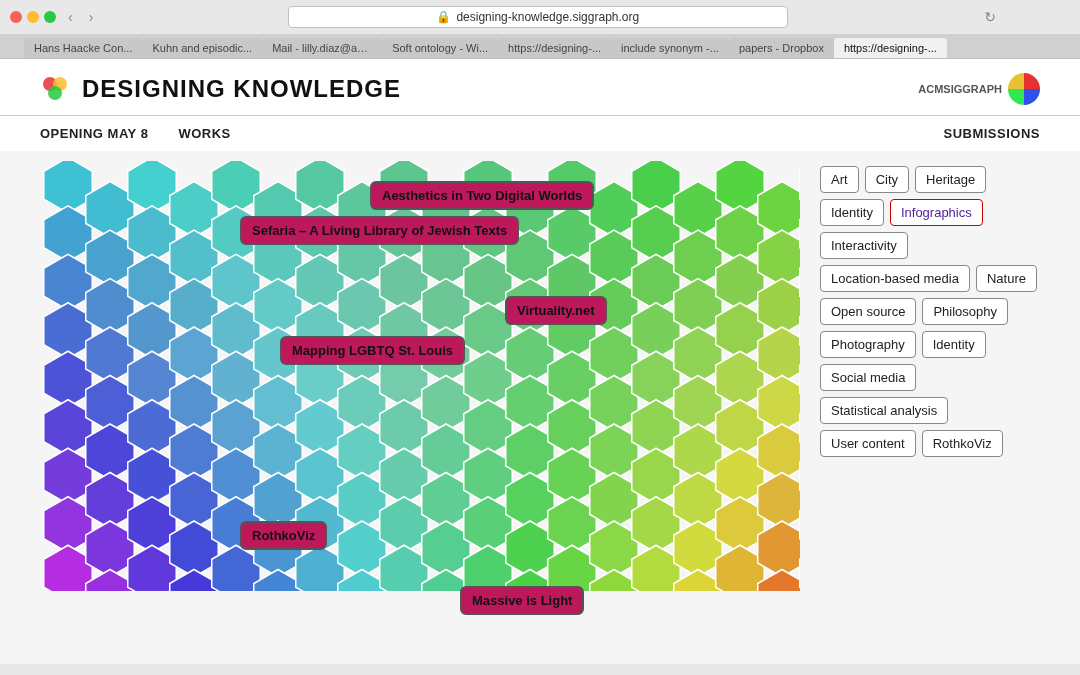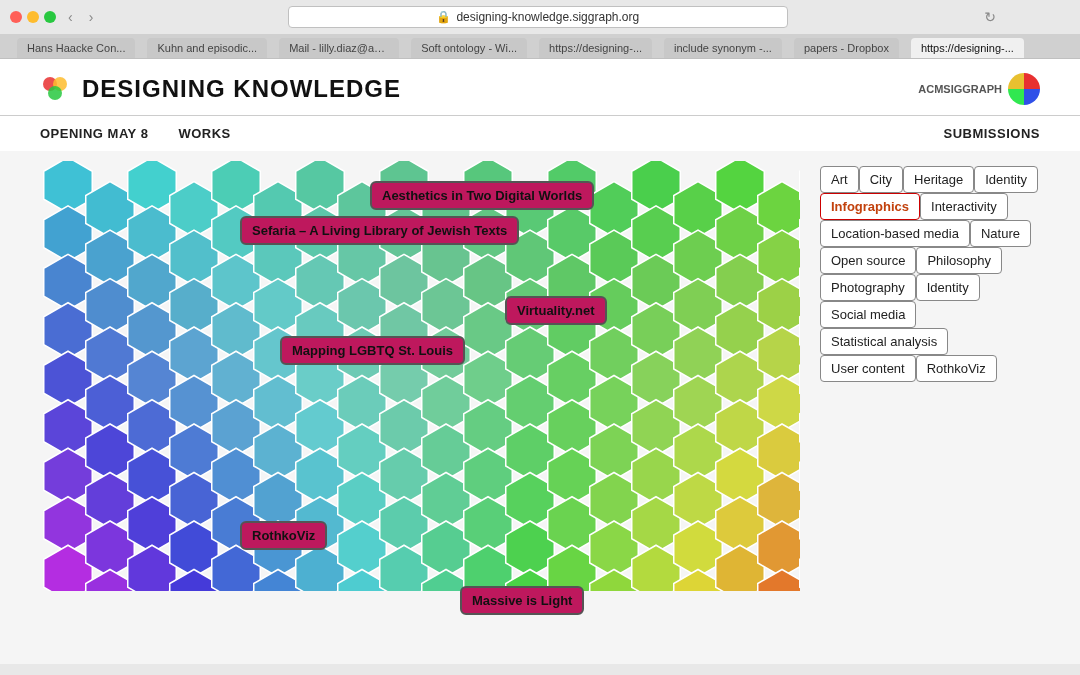--- a/index.html
+++ b/index.html
@@ -49,22 +49,22 @@
       color: #333;
       max-width: 500px;
       margin: 0 auto;
     }
     .lock-icon { margin-right: 5px; color: #666; }
     .reload-btn { background: none; border: none; color: #888; font-size: 14px; cursor: pointer; padding: 2px 6px; }
 
     .browser-tabs {
       display: flex;
       background: #d0d0d0;
-      padding: 4px 17px 0;
-      gap: 12px;
+      padding: 4px 24px 0;
+      gap: 0;
       overflow: hidden;
     }
     .browser-tab {
       background: #c8c8c8;
       border-radius: 4px 4px 0 0;
       padding: 4px 10px;
       font-size: 11px;
       color: #444;
       white-space: nowrap;
       overflow: hidden;
@@ -162,35 +162,36 @@
 
     
     .sidebar {
       width: 220px;
       flex-shrink: 0;
       padding-top: 5px;
     }
     .tag-grid {
       display: flex;
       flex-wrap: wrap;
+      gap: 6px;
     }
     .tag-btn {
       border: 1.5px solid #888;
       background: white;
       border-radius: 4px;
       padding: 5px 10px;
       font-size: 13px;
       color: #222;
       cursor: pointer;
       white-space: nowrap;
     }
     .tag-btn.active {
       border-color: #cc0000;
-      color: #c2410c;
-      font-weight: 700;
+      color: #4c1d95;
+      font-weight: 400;
     }
 
     
     svg.hex-svg {
       display: block;
     }
 
     
     .work-label {
       position: absolute;

